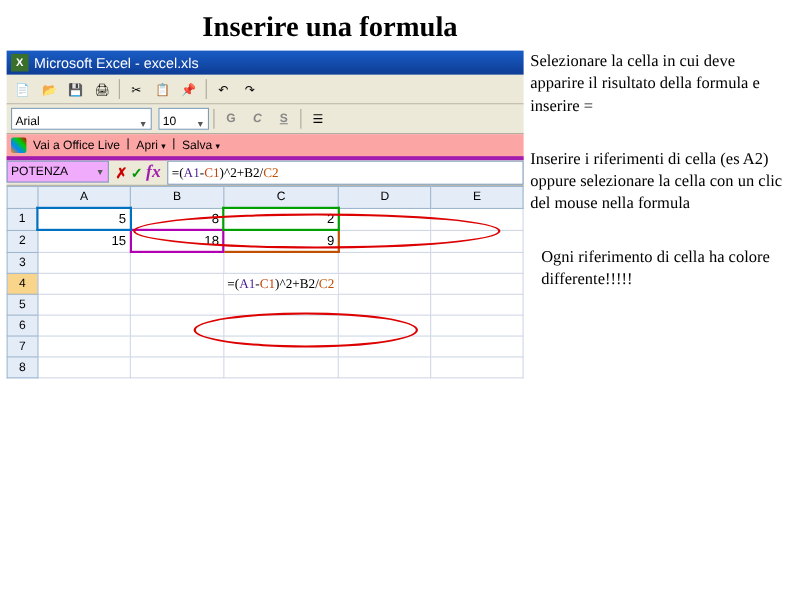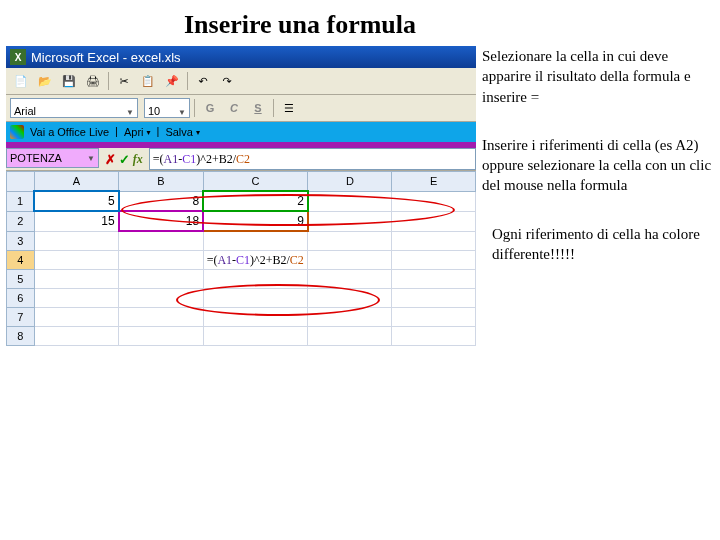--- a/index.html
+++ b/index.html
@@ -11,38 +11,38 @@
 .titlebar span.ttl{font-size:13px}
 .menubar{background:#ece9d8;padding:3px 4px;display:flex;gap:13px;border-top:1px solid #fff;border-bottom:1px solid #aca899}
 .menubar .micon{width:16px;height:16px;background:linear-gradient(#3a6f2c,#5a9f3c);border-radius:2px;margin-right:2px}
 .menubar div{text-decoration:underline;text-decoration-color:rgba(0,0,0,0)}
 .menubar div::first-letter{text-decoration:underline}
 .tb{background:#ece9d8;padding:2px 4px;display:flex;align-items:center;gap:2px;border-bottom:1px solid #aca899}
 .tb .btn{width:20px;height:20px;display:flex;align-items:center;justify-content:center;border:1px solid transparent;border-radius:2px}
 .tb .sep{width:1px;height:18px;background:#aca899;margin:0 2px}
 .dropdown{display:flex;align-items:flex-end;background:#fff;border:1px solid #7f9db9;height:18px;padding:0 3px}
 .dropdown .dd{margin-left:auto;font-size:8px;color:#555}
-.office{background:#0ea5e9;padding:3px 4px;display:flex;gap:6px;border-bottom:6px solid #a21caf}
+.office{background:#fca5a5;padding:3px 4px;display:flex;gap:6px;border-bottom:4px solid #a21caf}
 .office .olabel{display:flex;align-items:center;gap:3px}
 .formula-row{display:flex;background:#ece9d8;border-bottom:1px solid #aca899}
 .namebox{width:85px;background:#f0abfc;border:1px solid #7f9db9;display:flex;align-items:center;padding:0 3px;height:18px}
 .namebox .dd{margin-left:auto;font-size:8px;color:#555}
 .fbtns{display:flex;align-items:center;gap:3px;padding:0 6px}
 .fbtns span{color:#c00;font-weight:bold;font-size:13px}
 .fbtns span.ok{color:#090}
-.fbtns span.fx{color:#4d7c0f;font-style:italic;font-family:serif;font-size:12px}
+.fbtns span.fx{color:#a21caf;font-style:italic;font-family:serif;font-size:16px}
 .formulabar{flex:1;background:#fff;border:1px solid #7f9db9;padding:1px 3px;position:relative;height:18px;display:flex;align-items:center}
 .grid{border-collapse:collapse;background:#fff;width:100%}
 .grid th{background:#e4ecf7;border:1px solid #9eb6ce;font-weight:normal;width:76px;height:16px;font-size:11px;text-align:center}
 .grid th.rh{width:24px}
 .grid td{border:1px solid #d0d7e5;width:76px;height:18px;text-align:right;padding:0 3px;font-size:12px}
 .grid th.sel{background:#f8d58a}
 .fbits{font-family:Tahoma;font-size:12px}
 .c1{color:#4c1d95}
-.c2{color:#6d28d9}
+.c2{color:#c2410c}
 .c3{color:#000000}
 .c4{color:#c05000}
 .sidebar{width:230px;padding:0 6px;font-family:"Comic Sans MS",cursive;font-size:15px;font-weight:normal;line-height:1.35}
 .sidebar p{margin:0 0 28px 0}
 .ellipse{position:absolute;border:2px solid #d00;border-radius:50%}
 </style>
 </head>
 <body>
 
 <div class="slide-title">Inserire una formula</div>

